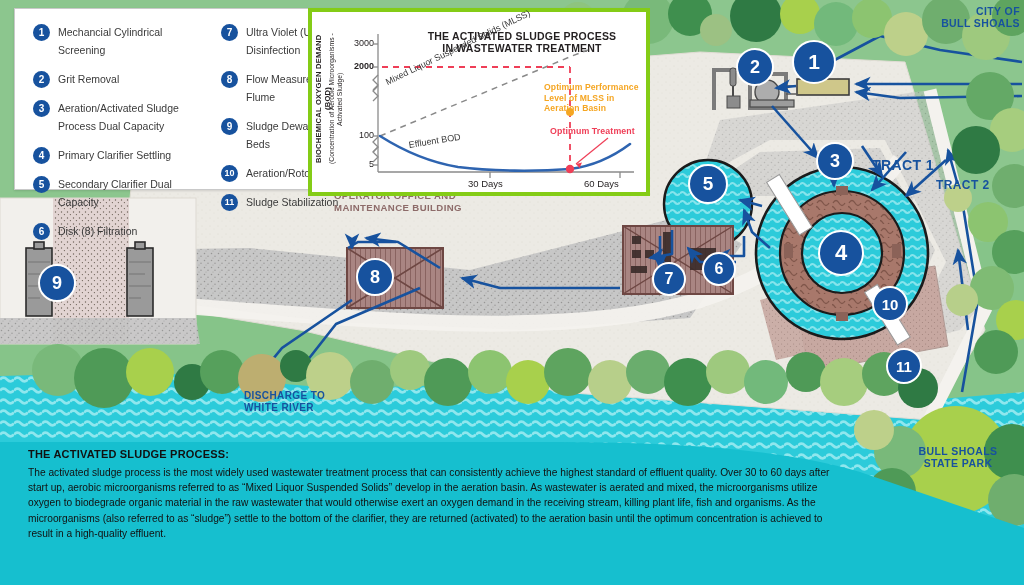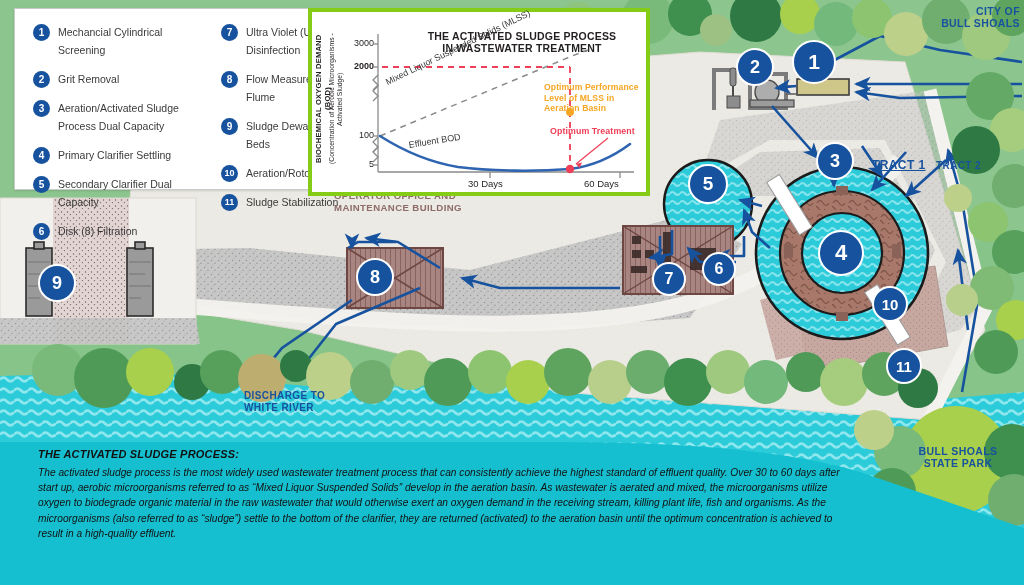--- a/index.html
+++ b/index.html
@@ -327,21 +327,21 @@
       <circle cx="892" cy="492" r="24" fill="#4f9a57"></circle>
       <circle cx="1014" cy="500" r="26" fill="#6fae6e"></circle>
       <circle cx="874" cy="430" r="20" fill="#bdd08a"></circle>
     </g>
   </svg>
 
   <svg id="caption" class="abs" width="1024" height="157" viewBox="0 0 1024 157">
     <path d="M0,14 L560,14 Q760,14 860,44 L1024,100 L1024,157 L0,157 Z" fill="#16bfcf"></path>
     <rect x="0" y="0" width="1024" height="18" fill="none"></rect>
   </svg>
-  <div class="abs" style="left:38px;top:448px;width:820px;z-index:46;font-style:italic;">
+  <div class="abs" style="left:28px;top:448px;width:820px;z-index:46;">
     <div class="cap-head">THE ACTIVATED SLUDGE PROCESS:</div>
     <div class="cap-body">The activated sludge process is the most widely used wastewater treatment process that can consistently achieve the highest standard of effluent quality. Over 30 to 60 days after start up, aerobic microorganisms referred to as “Mixed Liquor Suspended Solids” develop in the aeration basin. As wastewater is aerated and mixed, the microorganisms utilize oxygen to biodegrade organic material in the raw wastewater that would otherwise exert an oxygen demand in the receiving stream, killing plant life, fish and organisms. As the microorganisms (also referred to as “sludge”) settle to the bottom of the clarifier, they are returned (activated) to the aeration basin until the optimum concentration is achieved to result in a high-quality effluent.</div>
   </div>
 
   <div class="map-label lbl-navy abs" style="left:930px;top:6px;font-size:10.5px;text-align:right;width:90px;">
     <div>CITY OF</div>
     <div>BULL SHOALS</div>
   </div>
 
   <div class="map-label lbl-navy abs" style="left:908px;top:446px;font-size:10.5px;text-align:center;width:100px;">
@@ -352,22 +352,22 @@
   <div class="map-label lbl-mauve abs" style="left:334px;top:190px;font-size:9.6px;">
     <div>OPERATOR OFFICE AND</div>
     <div>MAINTENANCE BUILDING</div>
   </div>
 
   <div class="map-label lbl-navy abs" style="left:244px;top:390px;font-size:10px;">
     <div>DISCHARGE TO</div>
     <div>WHITE RIVER</div>
   </div>
 
-  <div class="map-label lbl-navy abs" style="left:872px;top:160px;font-size:12px;text-decoration:underline;">TRACT 1</div>
-  <div class="map-label lbl-navy abs" style="left:888px;top:160px;font-size:10px;padding-left:48px;">TRACT 2</div>
+  <div class="map-label lbl-navy abs" style="left:872px;top:160px;font-size:14px;">TRACT 1</div>
+  <div class="map-label lbl-navy abs" style="left:888px;top:180px;font-size:12px;padding-left:48px;">TRACT 2</div>
 
   <div class="marker" style="left:792px;top:40px;width:44px;height:44px;font-size:21px;">1</div>
   <div class="marker" style="left:736px;top:48px;width:38px;height:38px;font-size:18px;">2</div>
   <div class="marker" style="left:816px;top:142px;width:38px;height:38px;font-size:18px;">3</div>
   <div class="marker" style="left:818px;top:230px;width:46px;height:46px;font-size:22px;">4</div>
   <div class="marker" style="left:688px;top:164px;width:40px;height:40px;font-size:19px;">5</div>
   <div class="marker" style="left:702px;top:252px;width:34px;height:34px;font-size:16px;">6</div>
   <div class="marker" style="left:652px;top:262px;width:34px;height:34px;font-size:16px;">7</div>
   <div class="marker" style="left:356px;top:258px;width:38px;height:38px;font-size:18px;">8</div>
   <div class="marker" style="left:38px;top:264px;width:38px;height:38px;font-size:18px;">9</div>

